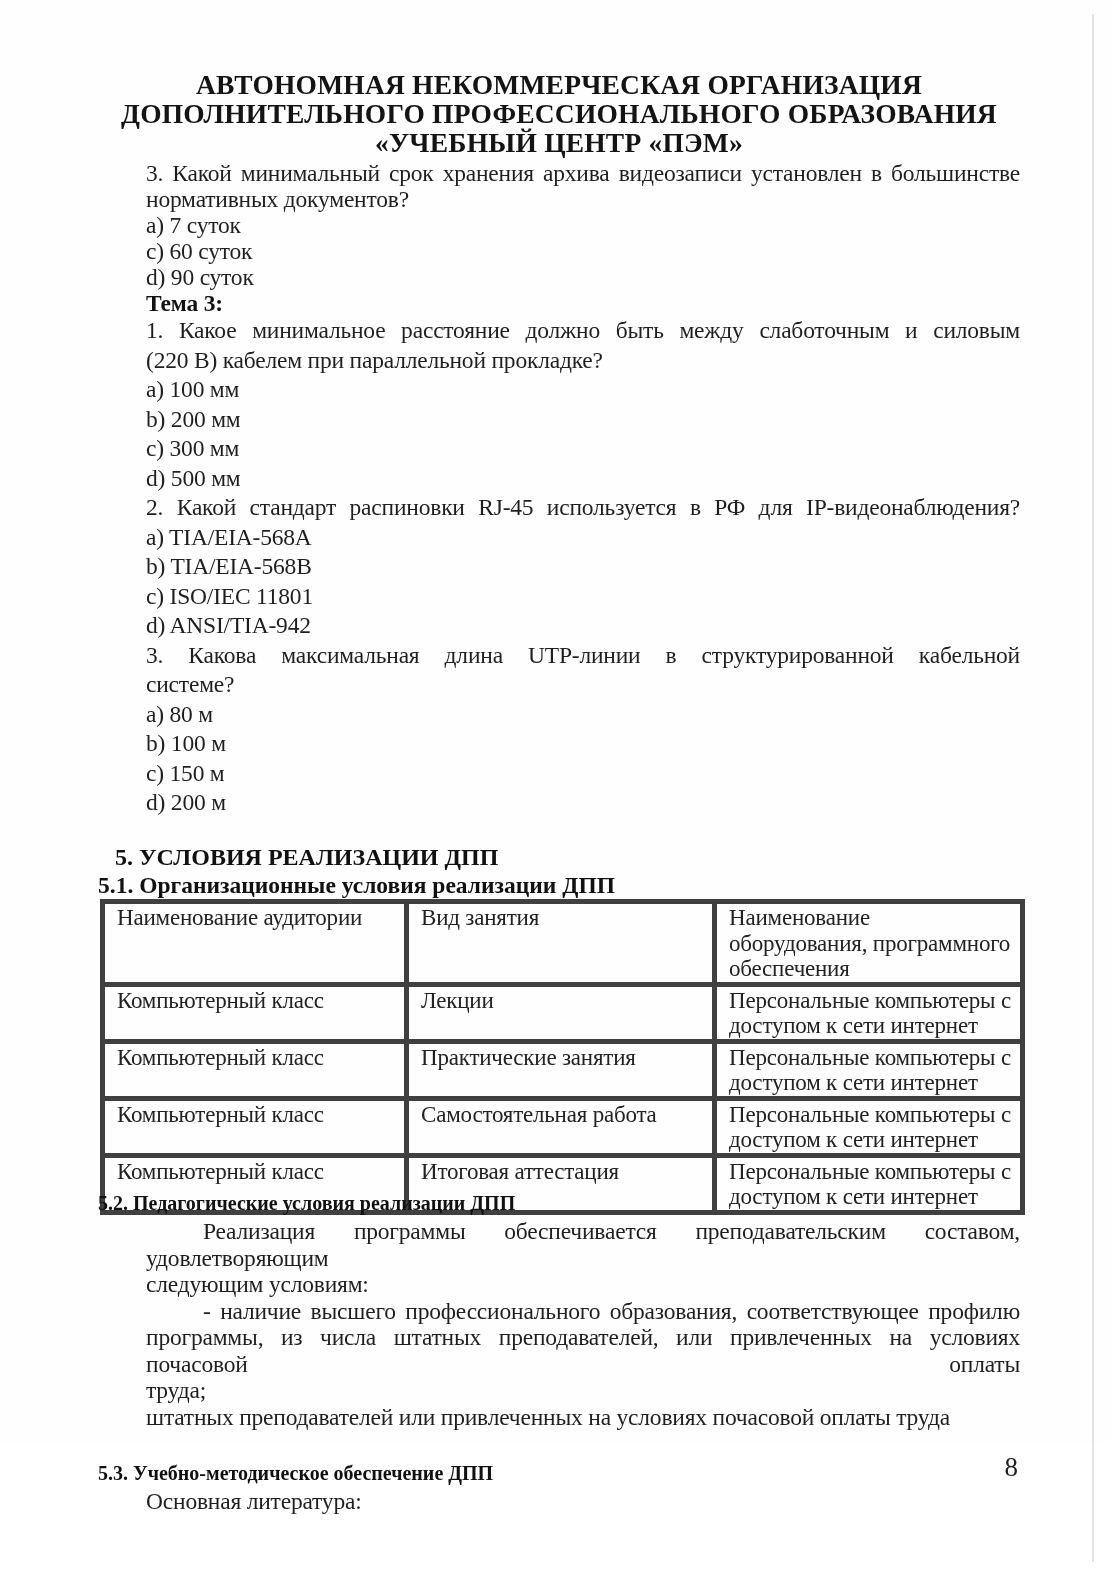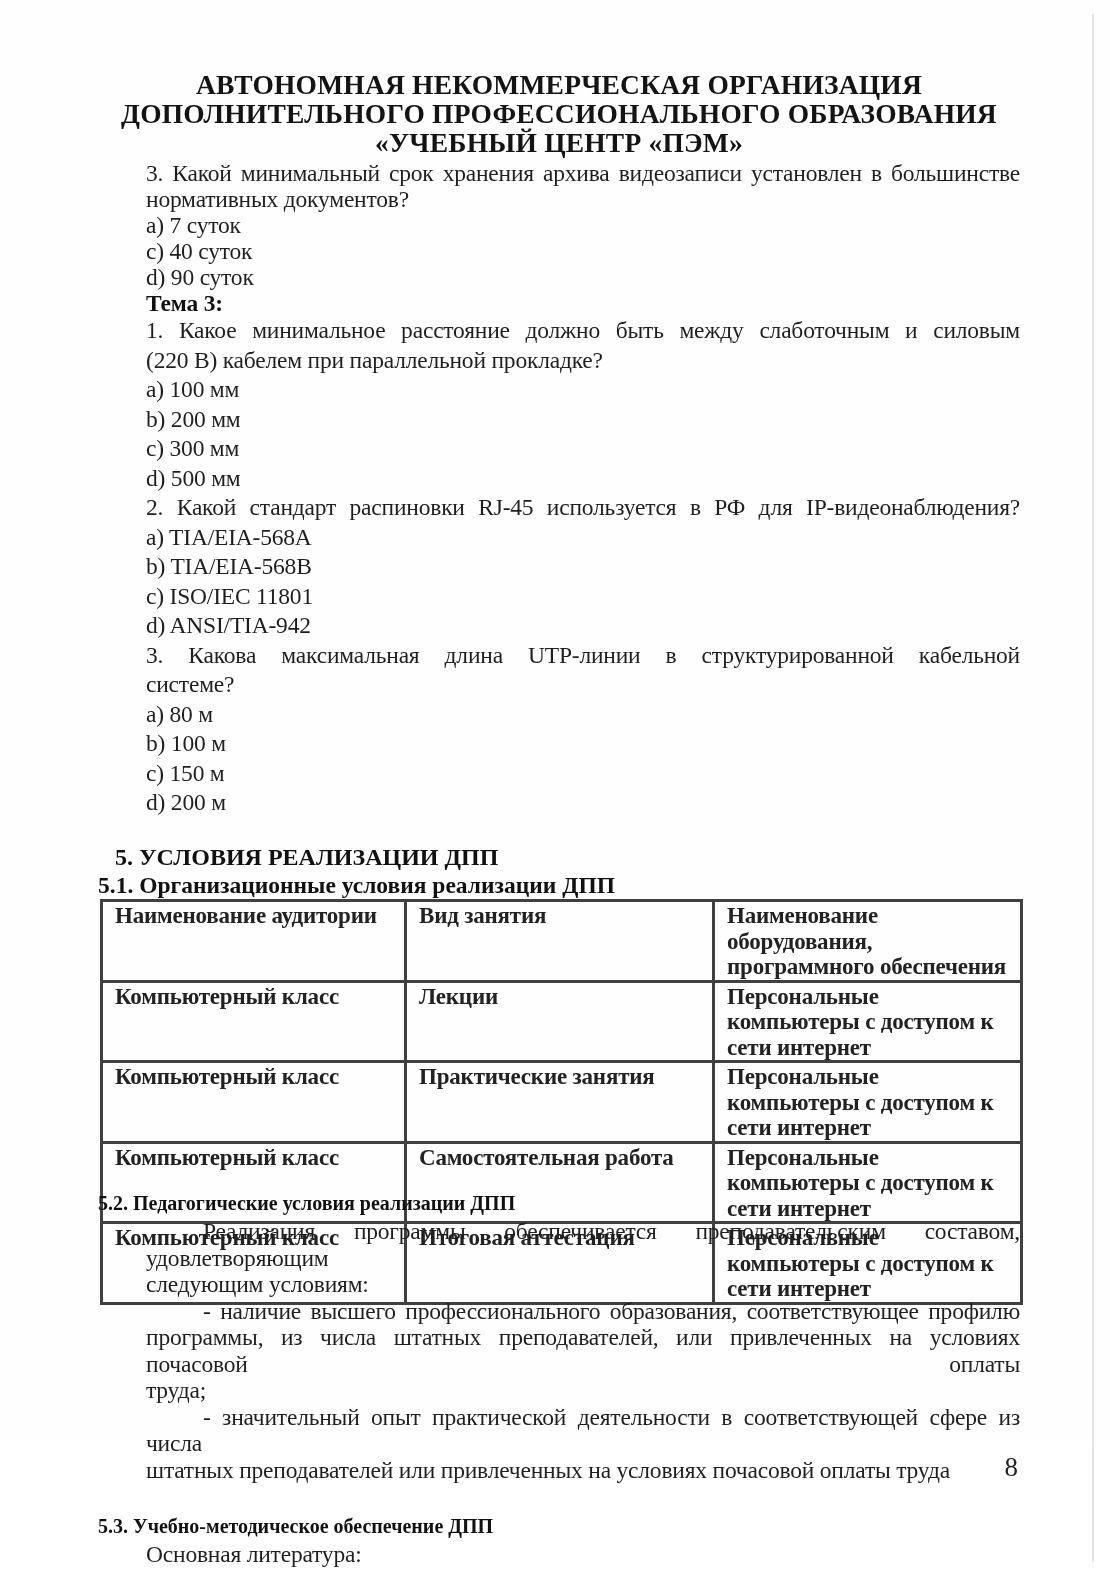--- a/index.html
+++ b/index.html
@@ -40,22 +40,22 @@
 
   table.cond{
     position:absolute;left:100px;top:899px;
     width:920px;border-collapse:collapse;table-layout:fixed;
     font-size:23px;color:#222;
   }
   table.cond col.c1{width:304px;}
   table.cond col.c2{width:308px;}
   table.cond col.c3{width:308px;}
   table.cond th,table.cond td{
-    border:3px solid #404040;
-    font-weight:bold;text-align:left;vertical-align:top;
+    border:5px solid #404040;
+    font-weight:normal;text-align:left;vertical-align:top;
     padding:1px 8px 0 12px;height:51px;line-height:25.5px;
     letter-spacing:-0.2px;overflow:hidden;
   }
 
   .s52{position:absolute;left:98px;top:1160px;width:922px;}
   .s52 .ln{line-height:26.5px;}
   .s52-title{font-weight:bold;font-size:20px;line-height:30px;color:#111;margin-top:28px;}
   .ind{text-indent:57px;}
 
   .page-num{
@@ -72,21 +72,21 @@
   <div class="org-header">
     <div>АВТОНОМНАЯ НЕКОММЕРЧЕСКАЯ ОРГАНИЗАЦИЯ</div>
     <div>ДОПОЛНИТЕЛЬНОГО ПРОФЕССИОНАЛЬНОГО ОБРАЗОВАНИЯ</div>
     <div>«УЧЕБНЫЙ ЦЕНТР «ПЭМ»</div>
   </div>
 
   <div class="quiz">
     <div class="ln lnA just">3. Какой минимальный срок хранения архива видеозаписи установлен в большинстве</div>
     <div class="ln lnA">нормативных документов?</div>
     <div class="ln lnA">a) 7 суток</div>
-    <div class="ln lnA">c) 40 суток</div>
+    <div class="ln lnA">c) 60 суток</div>
     <div class="ln lnA">d) 90 суток</div>
     <div class="ln lnA bold">Тема 3:</div>
 
     <div class="ln lnB just">1. Какое минимальное расстояние должно быть между слаботочным и силовым</div>
     <div class="ln lnB">(220 В) кабелем при параллельной прокладке?</div>
     <div class="ln lnB">a) 100 мм</div>
     <div class="ln lnB">b) 200 мм</div>
     <div class="ln lnB">c) 300 мм</div>
     <div class="ln lnB">d) 500 мм</div>
 
@@ -144,20 +144,19 @@
     </tbody>
   </table>
 
   <div class="s52">
     <div class="s52-title">5.2. Педагогические условия реализации ДПП</div>
     <div class="ln just ind">Реализация программы обеспечивается преподавательским составом, удовлетворяющим</div>
     <div class="ln">следующим условиям:</div>
     <div class="ln just ind">- наличие высшего профессионального образования, соответствующее профилю</div>
     <div class="ln just">программы, из числа штатных преподавателей, или привлеченных на условиях почасовой оплаты</div>
     <div class="ln">труда;</div>
-    <div class="ln just ind">- значительный опыт практической деятельности в соответствующей сфере из числа</div>
     <div class="ln">штатных преподавателей или привлеченных на условиях почасовой оплаты труда</div>
     <div class="s52-title">5.3. Учебно-методическое обеспечение ДПП</div>
     <div class="ln">Основная литература:</div>
   </div>
 
   <div class="page-num">8</div>
 </div>
 
 </body></html>

